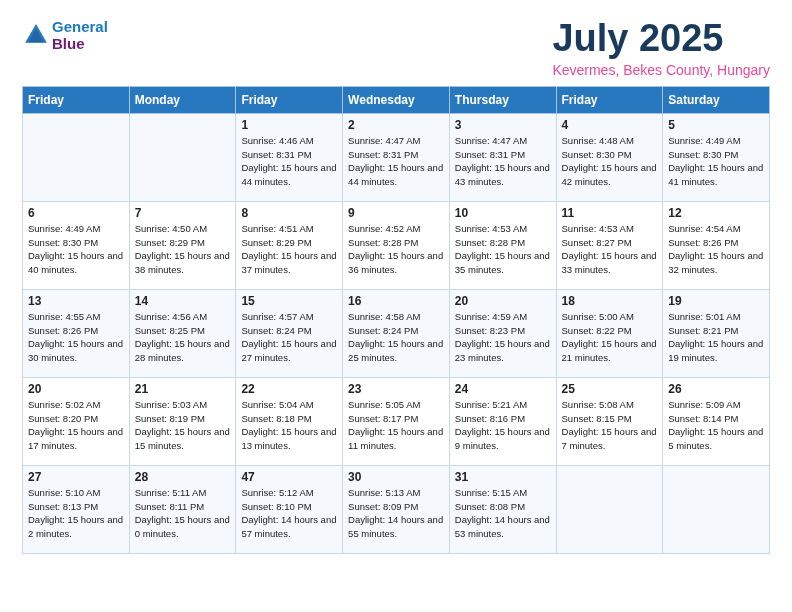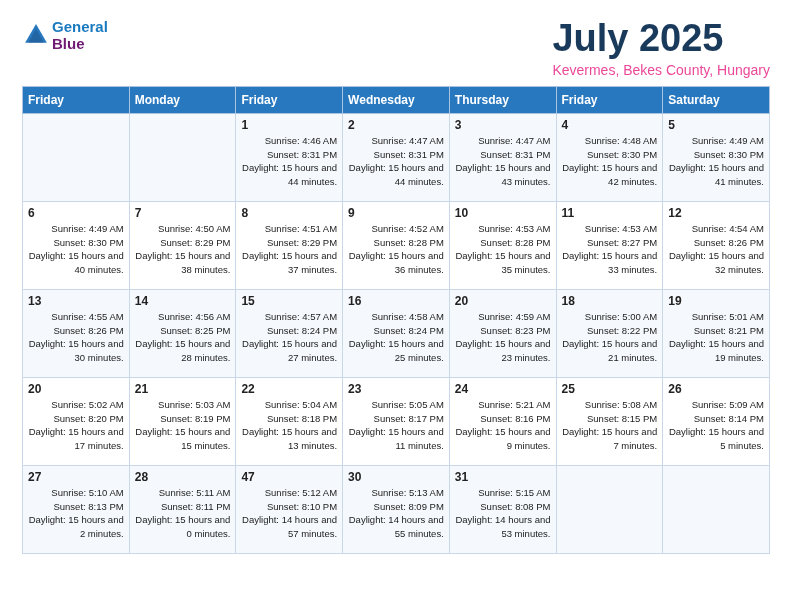--- a/index.html
+++ b/index.html
@@ -88,21 +88,20 @@
     .day-num {
       font-weight: bold;
       font-size: 12px;
       margin-bottom: 2px;
       display: block;
     }
     .day-info {
       font-size: 9.5px;
       color: #222;
       line-height: 1.45;
-      text-align: right;
     }
   </style>
 </head>
 <body>
 
 <div class="page">
   <div class="header">
     <div class="logo">
       <svg class="logo-icon" viewBox="0 0 36 36">
         <polygon points="18,4 32,28 4,28" fill="#2878c0"></polygon>

